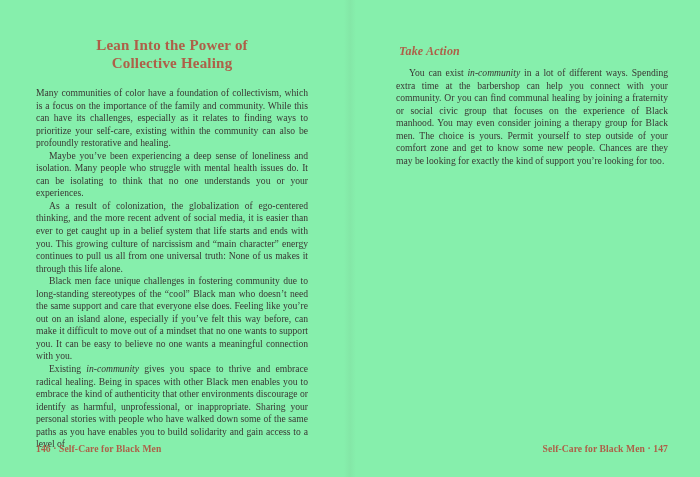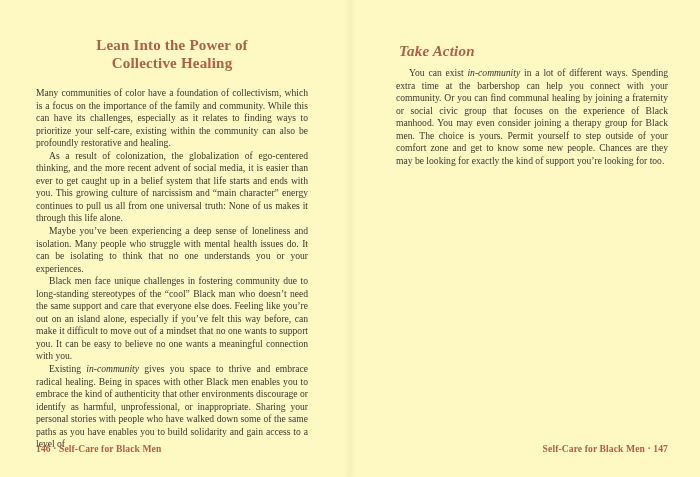--- a/index.html
+++ b/index.html
@@ -8,21 +8,21 @@
     width: 700px;
     height: 477px;
     overflow: hidden;
     background: #fbfaf7;
   }
   .spread {
     position: relative;
     width: 700px;
     height: 477px;
     display: flex;
-    background: #fef9c3;
+    background: #86efac;
     font-family: "Liberation Serif", serif;
     color: #3a3633;
   }
   .spread::before {
     content: "";
     position: absolute;
     left: 344px;
     top: 0;
     width: 12px;
     height: 100%;
@@ -57,21 +57,21 @@
     text-indent: 13px;
     hyphens: auto;
     -webkit-hyphens: auto;
   }
   .body-text p.noindent { text-indent: 0; }
   .body-text em { }
 
   .subheading {
     margin: 10px 0 8px 3px;
     color: var(--accent, #ae5f48);
-    font-size: 15px;
+    font-size: 12px;
     line-height: 15px;
     font-style: italic;
     font-weight: bold;
     letter-spacing: 0.2px;
   }
 
   .page-footer {
     position: absolute;
     bottom: 23px;
     font-size: 9.6px;
@@ -87,22 +87,22 @@
 
 <div class="spread">
 
   <div class="page left">
     <h1 class="chapter-title">
       <span>Lean Into the Power of</span>
       <span>Collective Healing</span>
     </h1>
     <div class="body-text">
       <p class="noindent"><span>Many communities of color have a foundation of collectivism, which is a focus on the importance of the family and community. While this can have its challenges, especially as it relates to finding ways to prioritize your self-care, existing within the community can also be profoundly restorative and healing.</span></p>
+      <p><span>Maybe you’ve been experiencing a deep sense of loneliness and isolation. Many people who struggle with mental health issues do. It can be isolating to think that no one understands you or your experiences.</span></p>
       <p><span>As a result of colonization, the globalization of ego-centered thinking, and the more recent advent of social media, it is easier than ever to get caught up in a belief system that life starts and ends with you. This growing culture of narcissism and “main character” energy continues to pull us all from one universal truth: None of us makes it through this life alone.</span></p>
-      <p><span>Maybe you’ve been experiencing a deep sense of loneliness and isolation. Many people who struggle with mental health issues do. It can be isolating to think that no one understands you or your experiences.</span></p>
       <p><span>Black men face unique challenges in fostering community due to long-standing stereotypes of the “cool” Black man who doesn’t need the same support and care that everyone else does. Feeling like you’re out on an island alone, especially if you’ve felt this way before, can make it difficult to move out of a mindset that no one wants to support you. It can be easy to believe no one wants a meaningful connection with you.</span></p>
       <p><span>Existing </span><em>in-community</em><span> gives you space to thrive and embrace radical healing. Being in spaces with other Black men enables you to embrace the kind of authenticity that other environments discourage or identify as harmful, unprofessional, or inappropriate. Sharing your personal stories with people who have walked down some of the same paths as you have enables you to build solidarity and gain access to a level of</span></p>
     </div>
     <div class="page-footer fl">146 · Self-Care for Black Men</div>
   </div>
 
   <div class="page right">
     <h2 class="subheading">Take Action</h2>
     <div class="body-text">
       <p><span>You can exist </span><em>in-community</em><span> in a lot of different ways. Spending extra time at the barbershop can help you connect with your community. Or you can find communal healing by joining a fraternity or social civic group that focuses on the experience of Black manhood. You may even consider joining a therapy group for Black men. The choice is yours. Permit yourself to step outside of your comfort zone and get to know some new people. Chances are they may be looking for exactly the kind of support you’re looking for too.</span></p>

